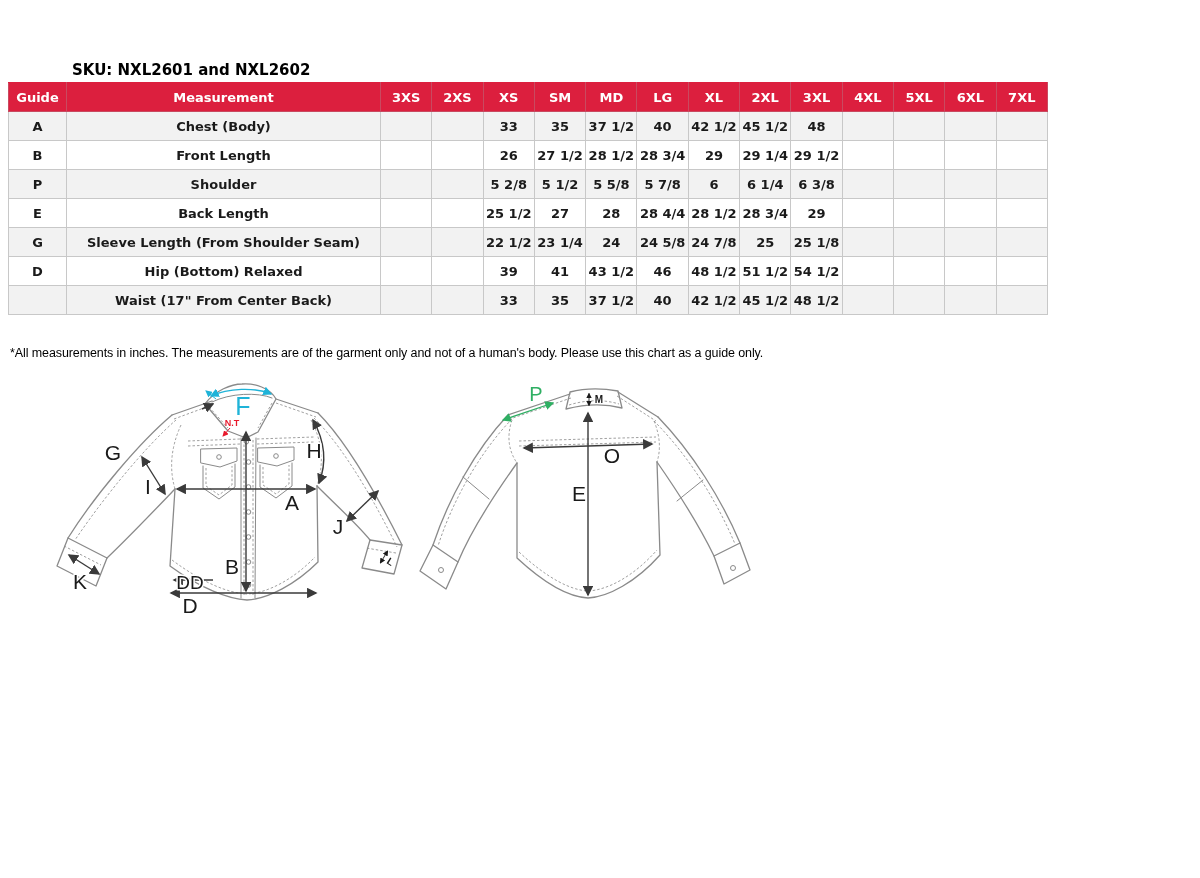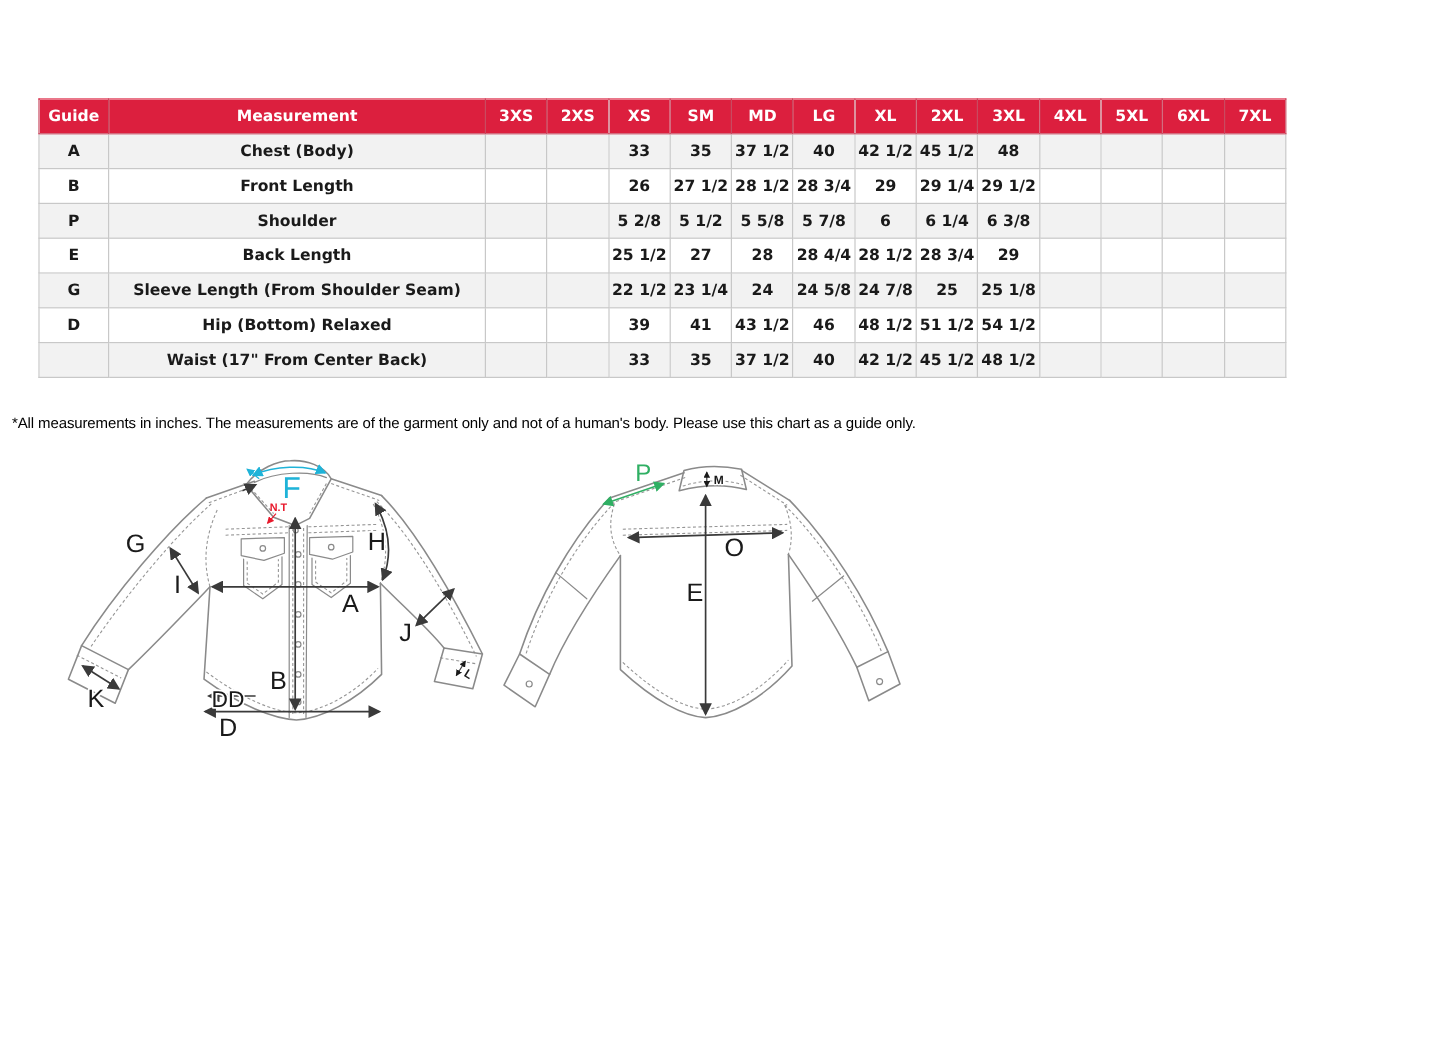--- a/index.html
+++ b/index.html
@@ -6,21 +6,21 @@
   body{
     width:1200px;height:878px;background:#fff;position:relative;overflow:hidden;
     font-family:"DejaVu Sans","Liberation Sans",sans-serif;
   }
   .titles{position:absolute;top:61px;left:0;width:100%;height:20px;}
   .sku{position:absolute;left:72px;font-size:15px;font-weight:bold;color:#000;white-space:nowrap;}
   .product-title{position:absolute;left:390px;font-size:15px;font-weight:bold;color:#000;white-space:nowrap;}
 
   table.size-chart{
     position:absolute;top:82px;left:8px;width:1040px;
-    border-collapse:collapse;table-layout:fixed;margin-left:24px;
+    border-collapse:collapse;table-layout:fixed;
   }
   .size-chart th,.size-chart td{
     border:1px solid #c8c8c8;height:28px;padding:0;
     text-align:center;vertical-align:middle;
     font-size:13px;font-weight:bold;color:#1a1a1a;line-height:1;
     overflow:hidden;white-space:nowrap;
   }
   .size-chart thead th{
     background:var(--header-bg,#DC1F3E);color:var(--header-text,#fff);
     border-color:#c94a60;border-top-color:var(--header-bg,#DC1F3E);
@@ -51,20 +51,21 @@
   .dim-label.md{font-size:19px;}
   .dim-label.small{font-size:10px;font-weight:bold;stroke-width:2px;}
   .lbl-f{font-family:"Liberation Sans",sans-serif;font-size:25px;fill:var(--label-f,#1FB3D8);text-anchor:middle;}
   .lbl-p{font-family:"Liberation Sans",sans-serif;font-size:20px;fill:var(--label-p,#2FAF63);text-anchor:middle;}
   .lbl-nt{font-family:"Liberation Sans",sans-serif;font-size:9px;font-weight:bold;fill:var(--label-nt,#E8192C);text-anchor:middle;}
 </style>
 </head>
 <body>
 
 <div class="titles">
+  <span class="sku">SKU: NXL2601 and NXL2602</span>
 </div>
 
 <table class="size-chart">
   <colgroup>
     <col style="width:58px">
       <col style="width:314px">
     <col>
       <col>
       <col>
       <col>

